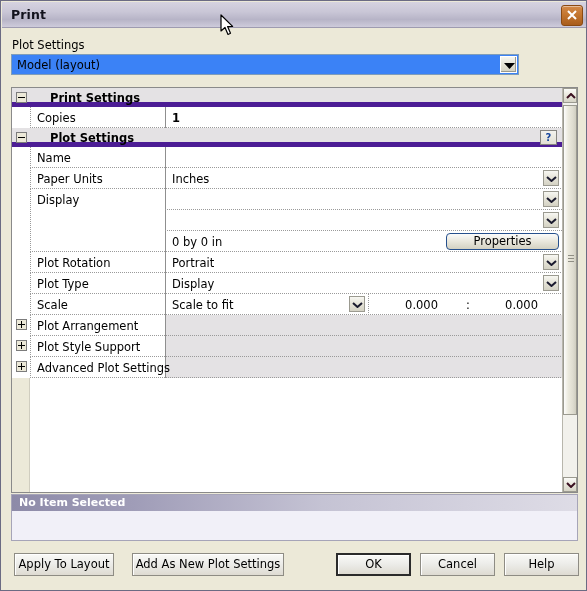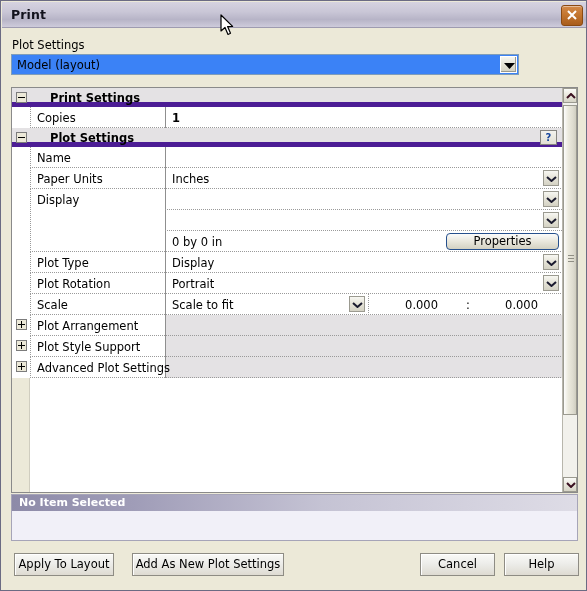--- a/index.html
+++ b/index.html
@@ -480,35 +480,35 @@
           <div class="val-cell">0 by 0 in</div>
           <div class="props-btn">Properties</div>
         </div>
 
         <div class="dots-b"></div>
       </div>
 
       <div class="row row-prop">
         <div class="vdiv-dot"></div>
         <div class="vdiv"></div>
-        <div class="name-cell">Plot Type</div>
-        <div class="val-cell">Display</div>
+        <div class="name-cell">Plot Rotation</div>
+        <div class="val-cell">Portrait</div>
         <div class="dd-btn">
           <svg width="11" height="6" viewBox="0 0 11 6">
               <path d="M1 1 L5.5 5 L10 1" stroke="#1a1a2e" stroke-width="2" fill="none"></path>
             </svg>
         </div>
         <div class="dots-b"></div>
       </div>
 
       <div class="row row-prop">
         <div class="vdiv-dot"></div>
         <div class="vdiv"></div>
-        <div class="name-cell">Plot Rotation</div>
-        <div class="val-cell">Portrait</div>
+        <div class="name-cell">Plot Type</div>
+        <div class="val-cell">Display</div>
         <div class="dd-btn">
           <svg width="11" height="6" viewBox="0 0 11 6">
               <path d="M1 1 L5.5 5 L10 1" stroke="#1a1a2e" stroke-width="2" fill="none"></path>
             </svg>
         </div>
         <div class="dots-b"></div>
       </div>
 
       <div class="row row-prop">
         <div class="vdiv-dot"></div>
@@ -582,20 +582,21 @@
     </div>
   </div>
 
   <div id="desc-pane">
     <div id="desc-header"></div>
     <div id="desc-title">No Item Selected</div>
   </div>
 
   <div class="btn" id="btn-apply">Apply To Layout</div>
   <div class="btn" id="btn-addnew">Add As New Plot Settings</div>
+  <div class="btn default" id="btn-ok">OK</div>
   <div class="btn" id="btn-cancel">Cancel</div>
   <div class="btn" id="btn-help">Help</div>
 
   <div id="cursor">
     <svg width="16" height="24" viewBox="0 0 16 24">
       <path d="M1 1 L1 17 L5 13.5 L8 20.5 L10.5 19.3 L7.6 12.6 L12.6 12.4 Z" fill="#ffffff" stroke="#000000" stroke-width="1.2" stroke-linejoin="round"></path>
     </svg>
   </div>
 
 </div>

